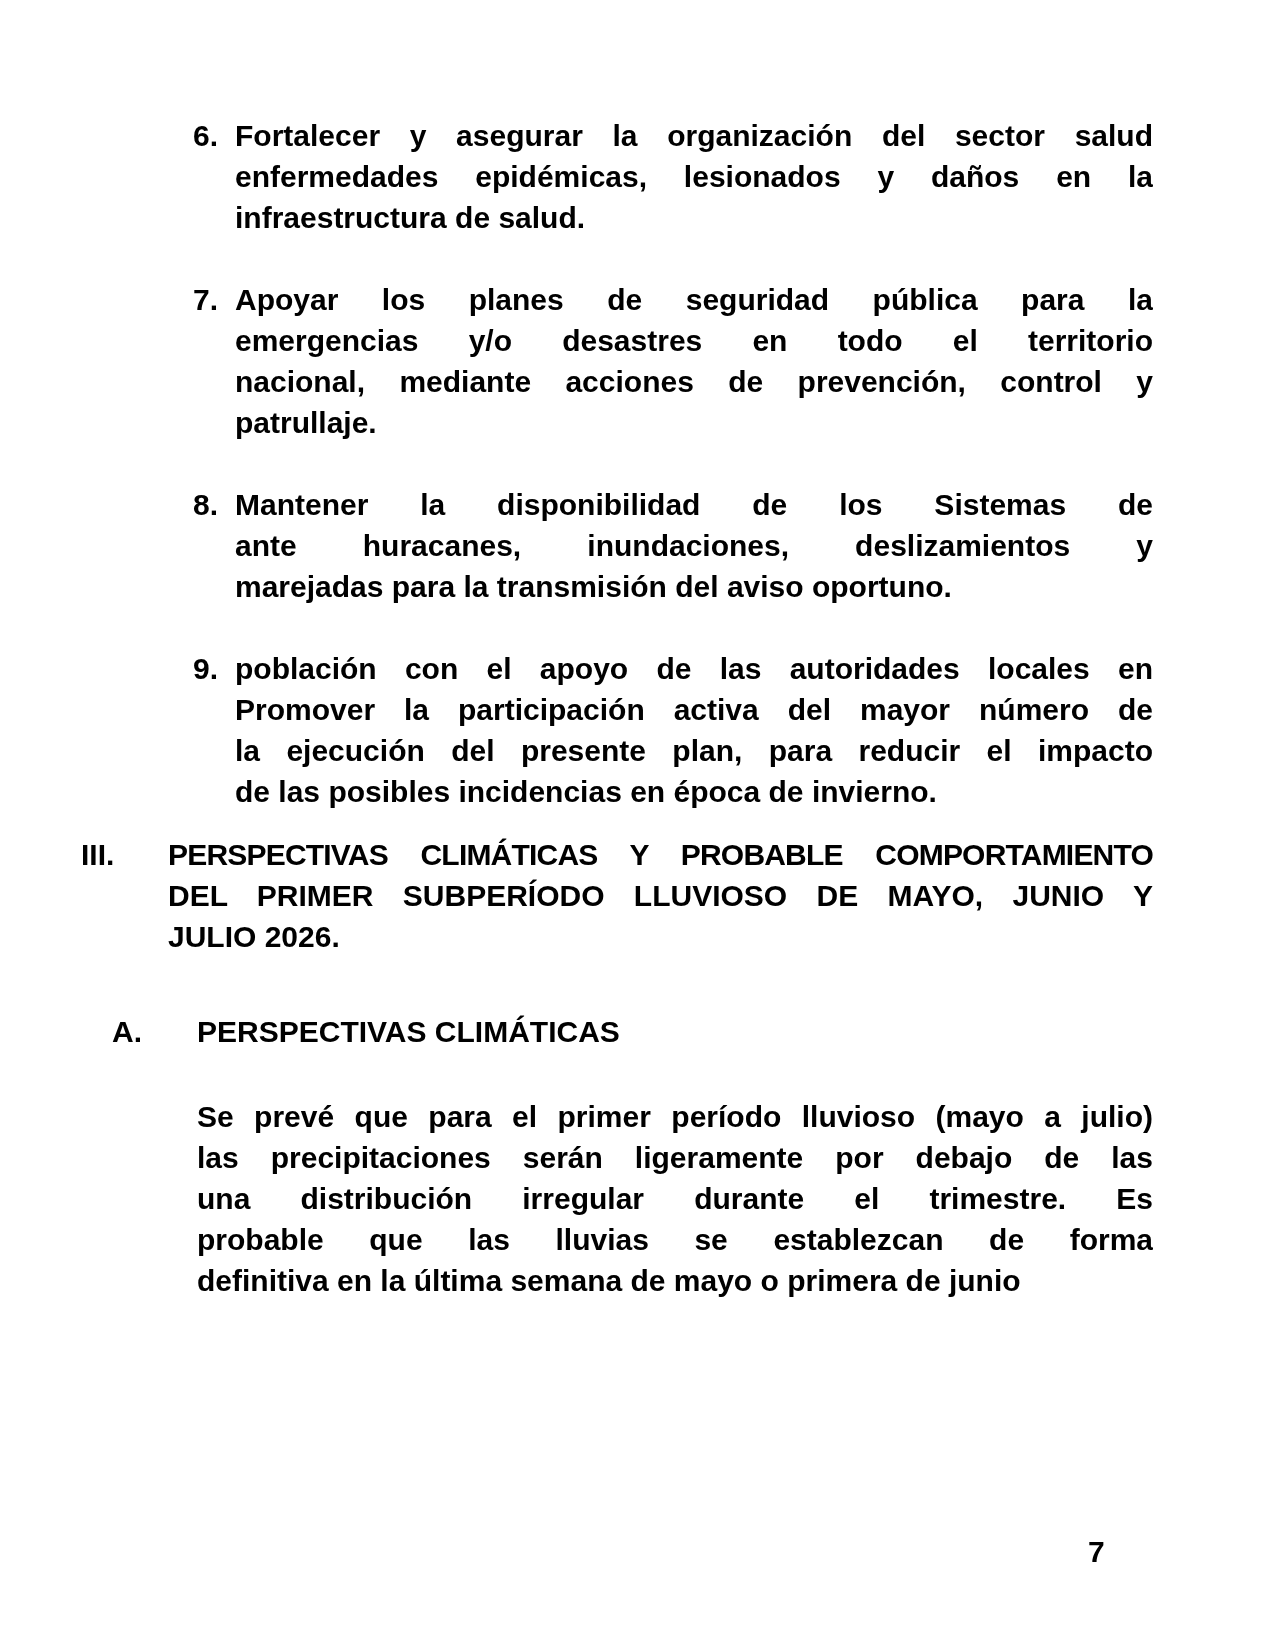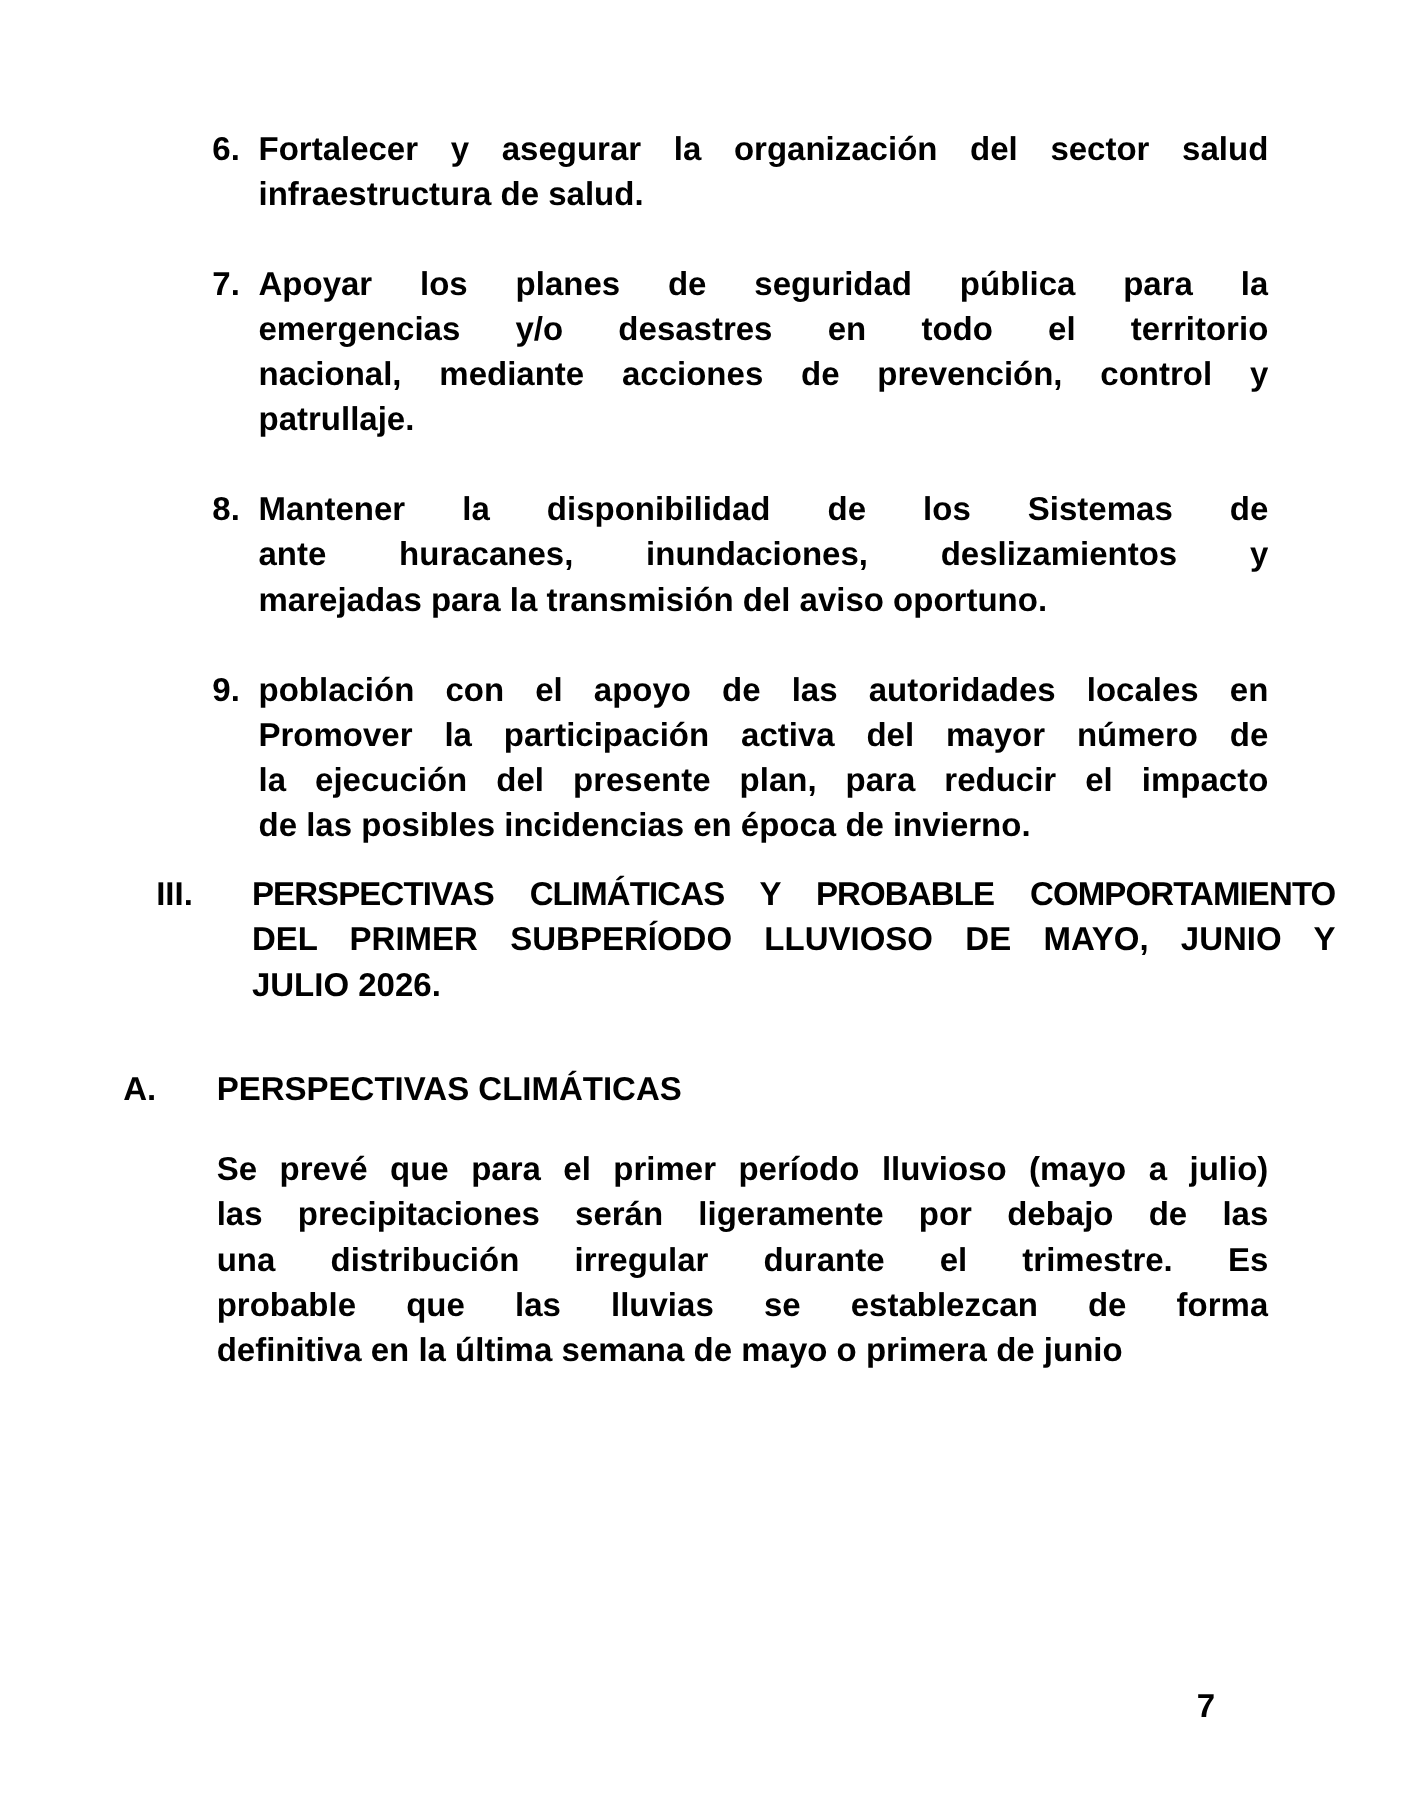--- a/index.html
+++ b/index.html
@@ -46,21 +46,20 @@
     text-align: left;
     text-align-last: left;
   }
   .jline.tight { letter-spacing: -0.8px; }
 
   
   .sec3 {
     display: flex;
     margin-left: 81px;
     margin-top: 22px;
-    justify-content: center;
   }
   .sec3-marker {
     width: 87px;
     flex: 0 0 87px;
   }
   .sec3-text { width: 985px; }
 
   
   .secA {
     display: flex;
@@ -72,21 +71,21 @@
     flex: 0 0 85px;
   }
   .secA-title {
     height: 41px;
     overflow: hidden;
   }
 
   
   .para {
     margin-left: 197px;
-    margin-top: 32px;
+    margin-top: 44px;
     width: 956px;
   }
 
   
   .page-number {
     position: absolute;
     left: 1088px;
     top: 1531px;
     width: 40px;
     text-align: left;
@@ -94,20 +93,21 @@
 </style>
 </head>
 <body>
 
 <div class="page">
 
   <div class="list-item">
     <div class="item-num">6.</div>
     <div class="item-text">
       <div class="jline">Fortalecer y asegurar la organización del sector salud</div>
+      <div class="jline">enfermedades epidémicas, lesionados y daños en la</div>
       <div class="jline last">infraestructura de salud.</div>
     </div>
   </div>
 
   <div class="list-item">
     <div class="item-num">7.</div>
     <div class="item-text">
       <div class="jline">Apoyar los planes de seguridad pública para la</div>
       <div class="jline">emergencias y/o desastres en todo el territorio</div>
       <div class="jline">nacional, mediante acciones de prevención, control y</div>

